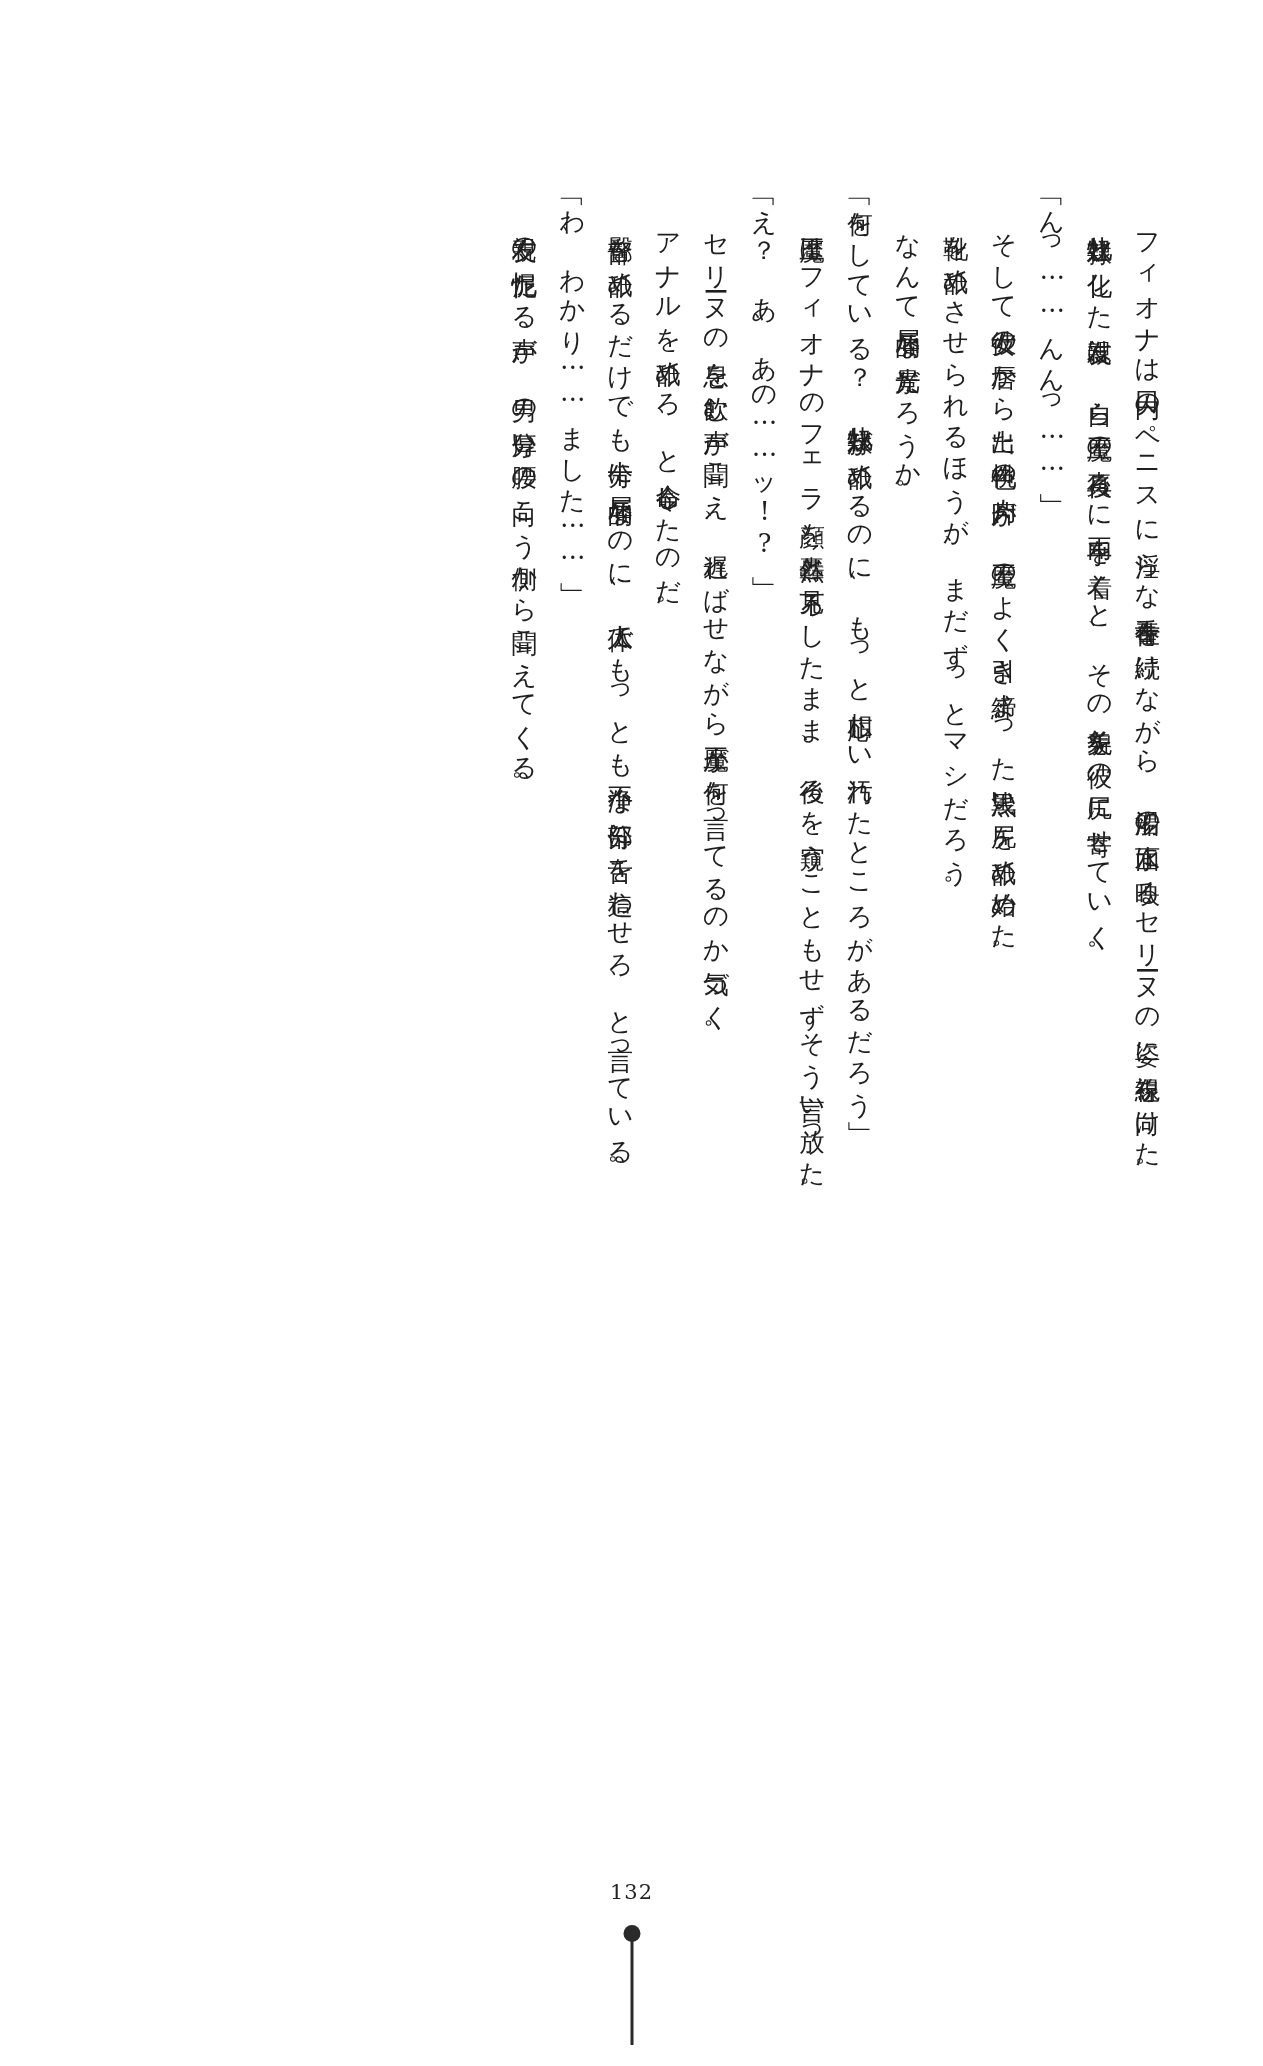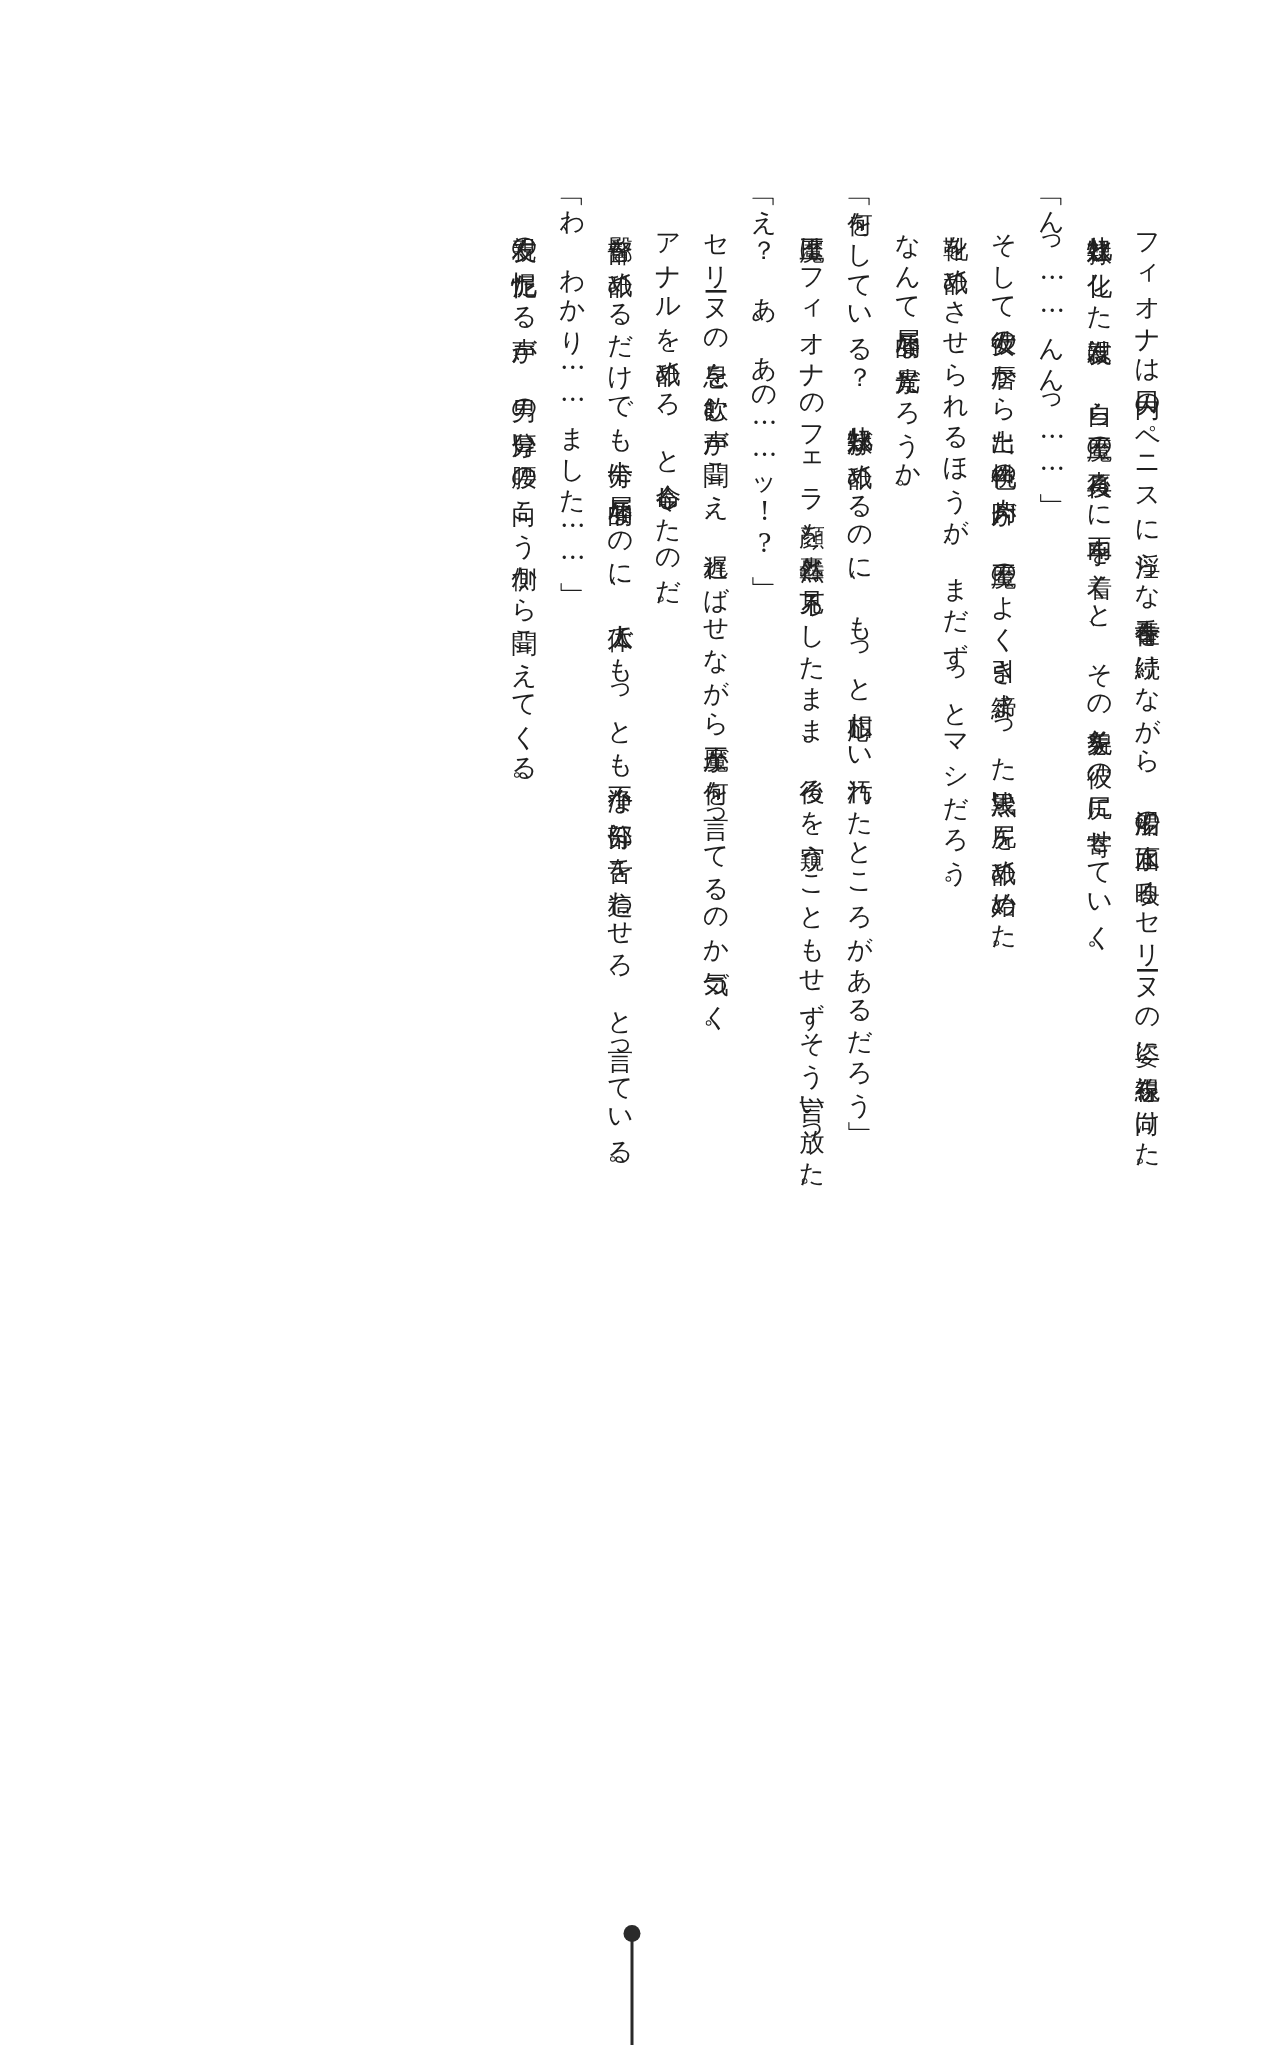--- a/index.html
+++ b/index.html
@@ -98,16 +98,17 @@
     <p>「何をしている？　牝奴隷が舐めるのに、もっと相応しい汚れたところがあるだろう」</p>
     <p class="indent">魔王はフィオナのフェラ顔を轟然と見下ろしたまま、後ろを窺うこともせずそう言い放った。</p>
     <p>「え？　あ、あの……ッ!?」</p>
     <p class="indent">セリーヌの息を飲む声が聞こえ、遅ればせながら魔王が何を言ってるのか気づく。</p>
     <p class="indent">アナルを舐めろ、と命令したのだ。</p>
     <p class="indent">臀部を舐めるだけでも十分に屈辱的なのに、人体でもっとも不浄な部分に舌を這わせろ、と言っている。</p>
     <p>「わ、わかり……ました……」</p>
     <p class="indent">親友の怩怩たる声が、男の分厚い腰の向こう側から聞こえてくる。</p>
   </div>
 
+  <div class="page-number">132</div>
   <div class="footer-dot"></div>
   <div class="footer-mark"></div>
 
 </div>
 
 </body></html>

